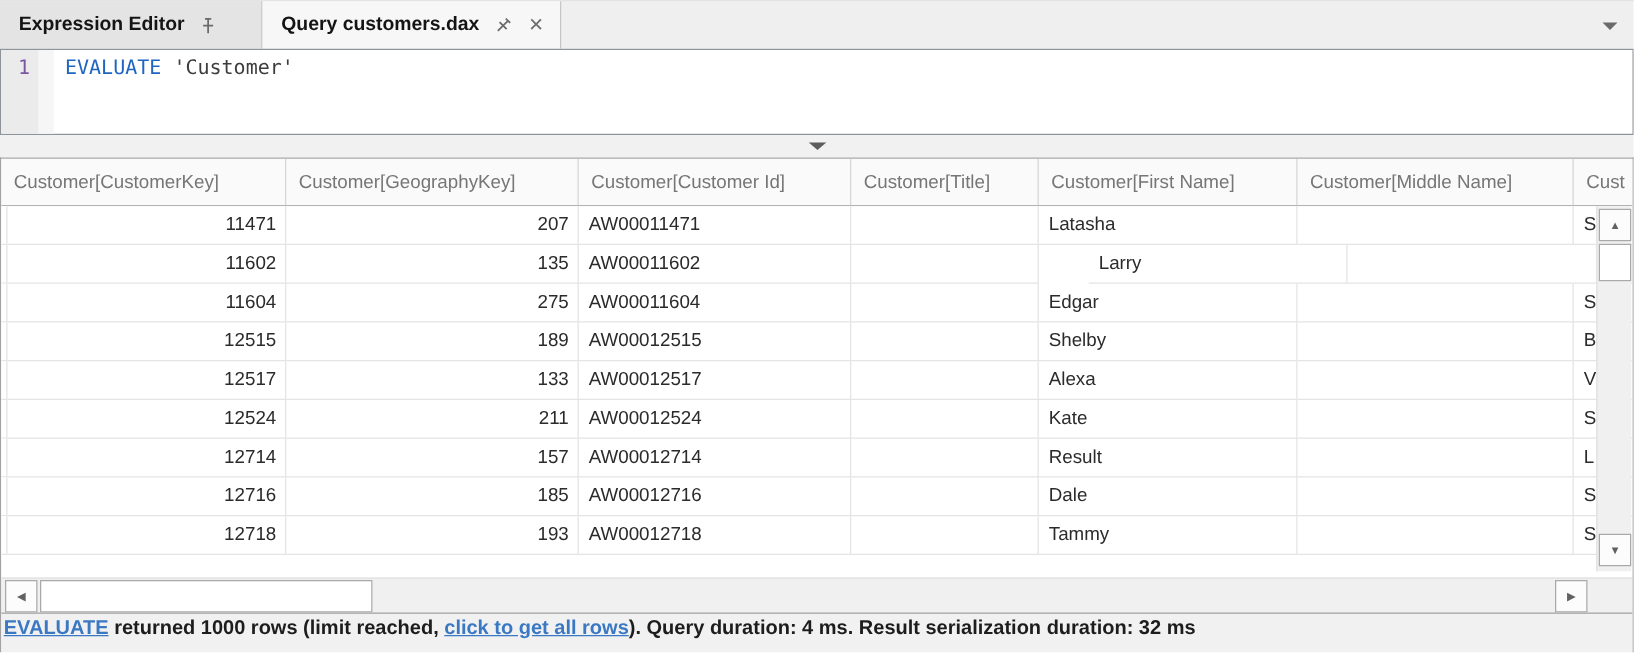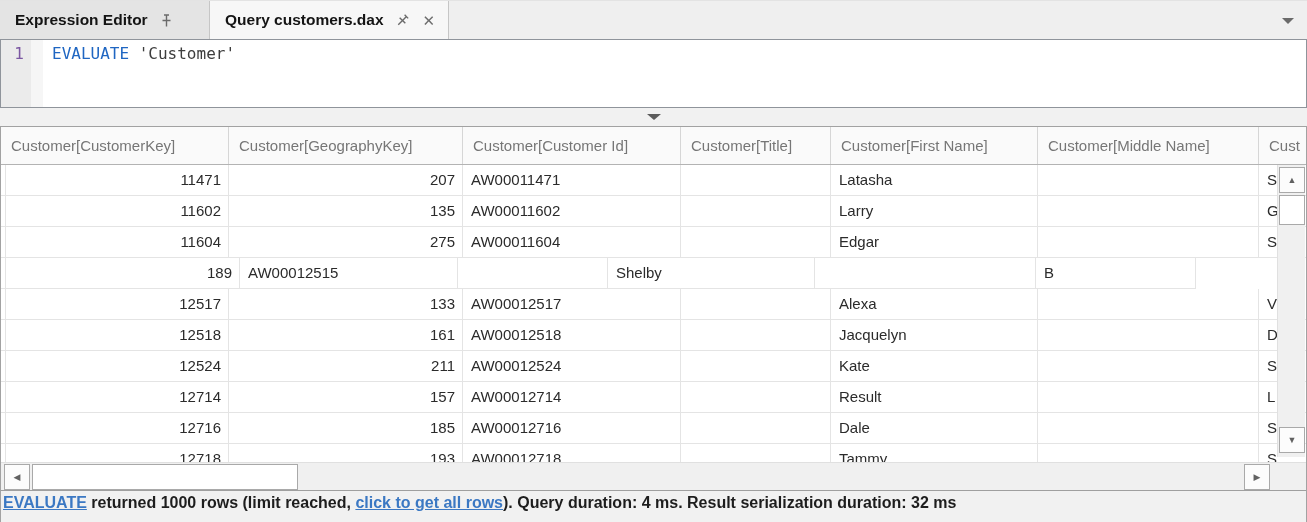--- a/index.html
+++ b/index.html
@@ -169,62 +169,53 @@
           <div class="cell" style="width: 207px;">Latasha</div>
           <div class="cell" style="width: 221px;"></div>
           <div class="cell" style="width: 160px;">S</div>
         </div>
         <div class="grid-row">
           <div class="cell gutter-cell"></div>
           <div class="cell num" style="width: 223px;">11602</div>
           <div class="cell num" style="width: 234px;">135</div>
           <div class="cell" style="width: 218px;">AW00011602</div>
           <div class="cell" style="width: 150px;"></div>
-          <div class="cell" style="width: 207px;">Larry</div>
+          <div class="cell" style="width: 207px; margin-left: 40px;">Larry</div>
           <div class="cell" style="width: 221px;"></div>
           <div class="cell" style="width: 160px;">G</div>
         </div>
         <div class="grid-row">
           <div class="cell gutter-cell"></div>
           <div class="cell num" style="width: 223px;">11604</div>
           <div class="cell num" style="width: 234px;">275</div>
           <div class="cell" style="width: 218px;">AW00011604</div>
           <div class="cell" style="width: 150px;"></div>
           <div class="cell" style="width: 207px;">Edgar</div>
           <div class="cell" style="width: 221px;"></div>
           <div class="cell" style="width: 160px;">S</div>
         </div>
         <div class="grid-row">
           <div class="cell gutter-cell"></div>
+          <div class="cell num" style="width: 223px;">12515</div>
           <div class="cell num" style="width: 234px;">189</div>
           <div class="cell" style="width: 218px;">AW00012515</div>
           <div class="cell" style="width: 150px;"></div>
           <div class="cell" style="width: 207px;">Shelby</div>
           <div class="cell" style="width: 221px;"></div>
           <div class="cell" style="width: 160px;">B</div>
         </div>
         <div class="grid-row">
           <div class="cell gutter-cell"></div>
           <div class="cell num" style="width: 223px;">12517</div>
           <div class="cell num" style="width: 234px;">133</div>
           <div class="cell" style="width: 218px;">AW00012517</div>
           <div class="cell" style="width: 150px;"></div>
           <div class="cell" style="width: 207px;">Alexa</div>
           <div class="cell" style="width: 221px;"></div>
           <div class="cell" style="width: 160px;">V</div>
-        </div>
-        <div class="grid-row">
-          <div class="cell gutter-cell"></div>
-          <div class="cell num" style="width: 223px;">12518</div>
-          <div class="cell num" style="width: 234px;">161</div>
-          <div class="cell" style="width: 218px;">AW00012518</div>
-          <div class="cell" style="width: 150px;"></div>
-          <div class="cell" style="width: 207px;">Jacquelyn</div>
-          <div class="cell" style="width: 221px;"></div>
-          <div class="cell" style="width: 160px;">D</div>
         </div>
         <div class="grid-row">
           <div class="cell gutter-cell"></div>
           <div class="cell num" style="width: 223px;">12524</div>
           <div class="cell num" style="width: 234px;">211</div>
           <div class="cell" style="width: 218px;">AW00012524</div>
           <div class="cell" style="width: 150px;"></div>
           <div class="cell" style="width: 207px;">Kate</div>
           <div class="cell" style="width: 221px;"></div>
           <div class="cell" style="width: 160px;">S</div>

